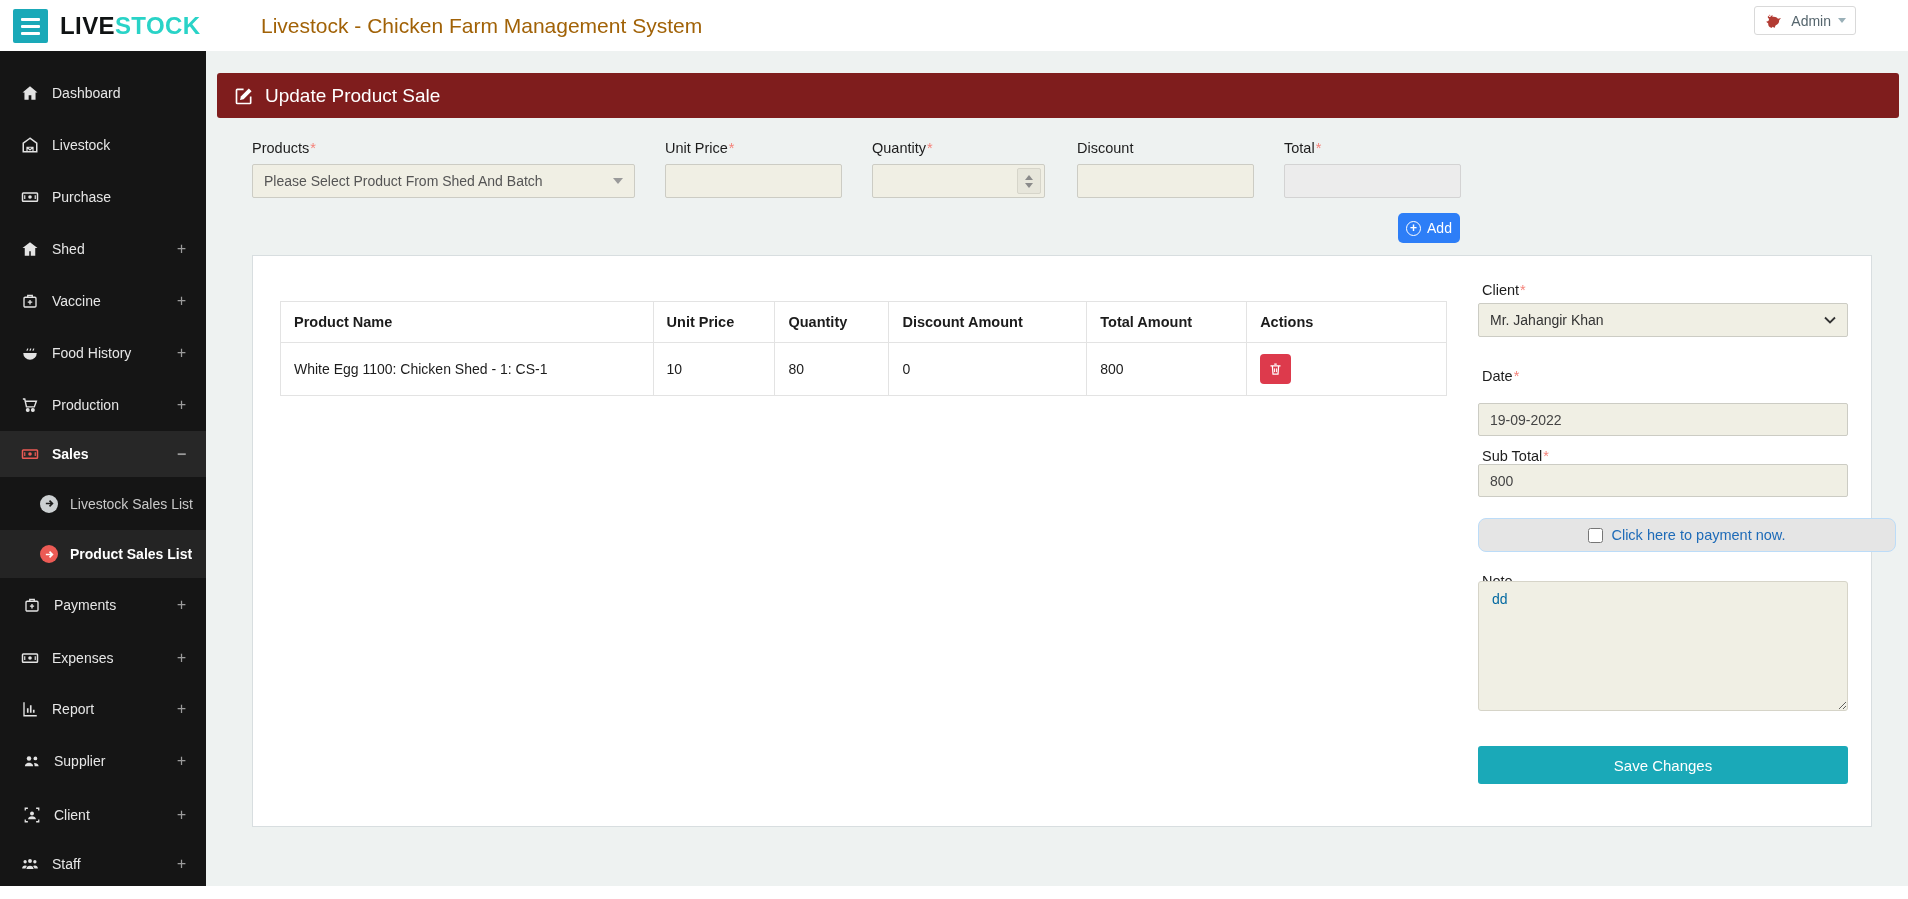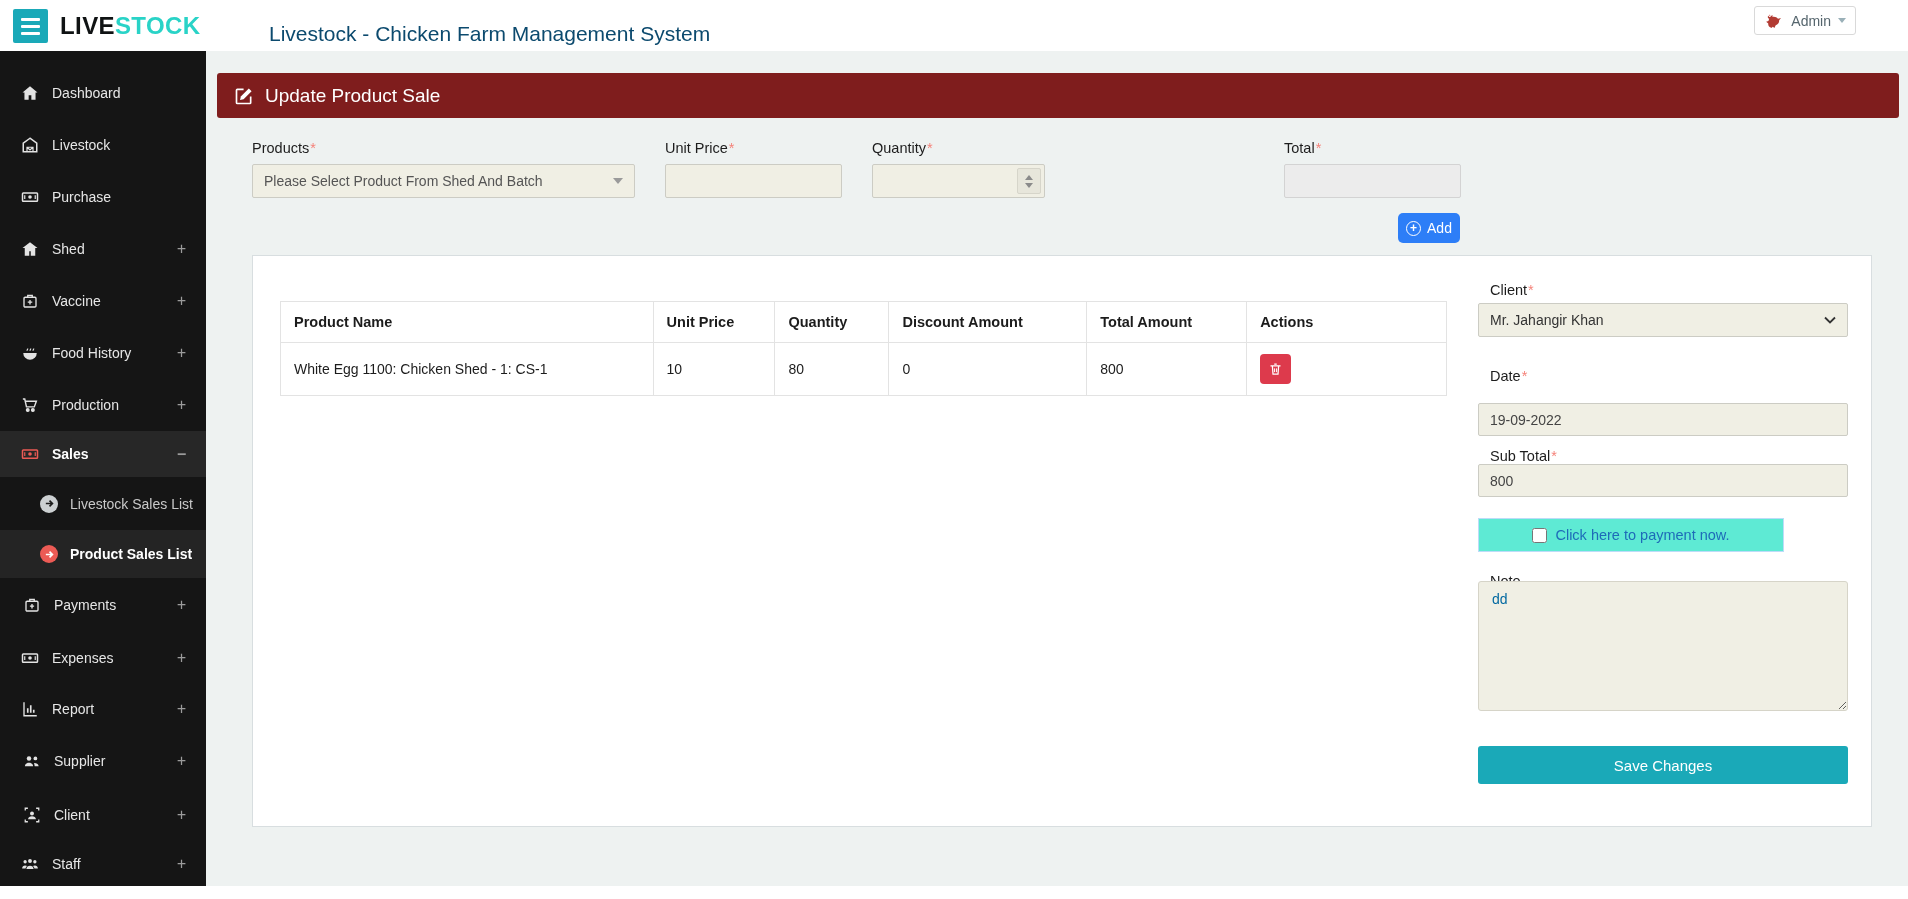--- a/index.html
+++ b/index.html
@@ -7,21 +7,21 @@
   body { font-family:"Liberation Sans", sans-serif; }
   .screen { position:relative; width:1908px; height:899px; background:#fff; overflow:hidden; }
 
   
   .topbar { position:absolute; left:0; top:0; width:1865px; height:51px; background:#ffffff; z-index:5; }
   .hamburger { position:absolute; left:13px; top:9px; width:35px; height:34px; background:#1aa9b8; border:none; border-radius:2px;
                display:flex; flex-direction:column; justify-content:center; align-items:center; gap:4px; cursor:pointer; }
   .hamburger i { display:block; width:19px; height:3px; background:#fff; border-radius:1px; }
   .logo { position:absolute; left:60px; top:0; height:51px; display:flex; align-items:center; font-size:24px; font-weight:700; letter-spacing:.4px; color:#101314; }
   .logo .accent { color:#29d3c7; }
-  .page-title { position:absolute; left:261px; top:0; height:51px; margin:8px; display:flex; align-items:center; font-size:21px; font-weight:500; color:#0c4a6e; }
+  .page-title { position:absolute; left:261px; top:0; height:51px; margin:0; display:flex; align-items:center; font-size:21px; font-weight:500; color:#a16207; }
   .admin-box { position:absolute; right:9px; top:6px; height:29px; display:flex; align-items:center; gap:7px; padding:0 9px;
                background:#fff; border:1px solid #d9d9d9; border-radius:3px; font-size:14px; color:#55656d; cursor:pointer; }
   .caret-down { width:0; height:0; border-left:4px solid transparent; border-right:4px solid transparent; border-top:5px solid #9ab0b8; }
 
   
   .sidebar { position:absolute; left:0; top:51px; width:206px; height:835px; background:#151515; display:flex; flex-direction:column; }
   .nav-spacer { height:16px; flex:none; }
   .nav-item { position:relative; height:52px; flex:none; display:flex; align-items:center; padding:0 20px 0 21px;
               color:#e6e6e6; font-size:14px; cursor:pointer; }
   .nav-item .ico { width:18px; height:18px; margin-right:13px; flex:none; color:#e3e3e3; }
@@ -71,28 +71,28 @@
 
   table.items { position:absolute; left:27px; top:45px; width:1167px; border-collapse:collapse; font-size:14px; color:#1c1c1c; }
   table.items th, table.items td { border:1px solid #e3e3e3; text-align:left; padding:0 13px; }
   table.items th { height:41px; font-size:14.5px; font-weight:700; }
   table.items td { height:53px; }
   .delete-btn { width:31px; height:30px; background:#dd3a4c; border:none; border-radius:4px; display:flex; align-items:center; justify-content:center; cursor:pointer; }
   .delete-btn svg { width:15px; height:16px; }
 
   
   .rightpanel { position:absolute; left:1225px; top:26px; width:370px; }
-  .rp-label { position:absolute; left:12px; font-size:14.5px; color:#1d1d1d; }
+  .rp-label { position:absolute; left:4px; font-size:14.5px; color:#1d1d1d; }
   .rp-client-label { top:0; }
   .rp-client { position:absolute; top:21px; left:0; width:370px; }
   .rp-date-label { top:86px; }
   .rp-date { position:absolute; top:121px; left:0; width:370px; height:33px; }
   .rp-st-label { top:166px; }
   .rp-st { position:absolute; top:182px; left:0; width:370px; height:33px; }
-  .payment { position:absolute; top:236px; left:0; width:306px; height:34px; background:#5eead4; border:1px solid #bcdcf8; border-radius:0;
+  .payment { position:absolute; top:236px; left:0; width:418px; height:34px; background:#e5e5e5; border:1px solid #bcdcf8; border-radius:8px;
              display:flex; align-items:center; justify-content:center; gap:8px; color:#1e6bb8; font-size:14.5px; cursor:pointer; }
   .payment input { width:15px; height:15px; margin:0; accent-color:#fff; }
   .rp-note-label { top:283px;margin-top:8px; }
   .note-area { position:absolute; top:299px; left:0; width:370px; height:130px; background:#f0efe4; border:1px solid #d6d4c8; border-radius:3px;
                padding:9px 13px; font-size:14px; color:#0369a1; font-family:Liberation Sans, sans-serif; resize:both; }
   .save-btn { position:absolute; top:464px; left:0; width:370px; height:38px; background:#1aa9b8; color:#fff; border:none; border-radius:3px;
               font-size:15px; cursor:pointer; font-family:"Liberation Sans", sans-serif; }
 
   .rooster { width:20px; height:18px; }
 </style>
@@ -300,20 +300,24 @@
       <label><span>Quantity</span><span class="req">*</span></label>
       <div class="wrap">
         <input class="field" type="text" value="" style="">
         <span class="spinner">
             <i class="spin-up"></i>
             <i class="spin-dn"></i>
           </span>
       </div>
     </div>
 
+    <div class="fgroup g-disc">
+      <label><span>Discount</span></label>
+      <input class="field" type="text" value="" style="">
+    </div>
 
     <div class="fgroup g-total">
       <label><span>Total</span><span class="req">*</span></label>
       <input class="field disabled" type="text" value="" style="">
     </div>
 
     <button class="add-btn">
       <span class="plus-circle">+</span>
       <span>Add</span>
     </button>

